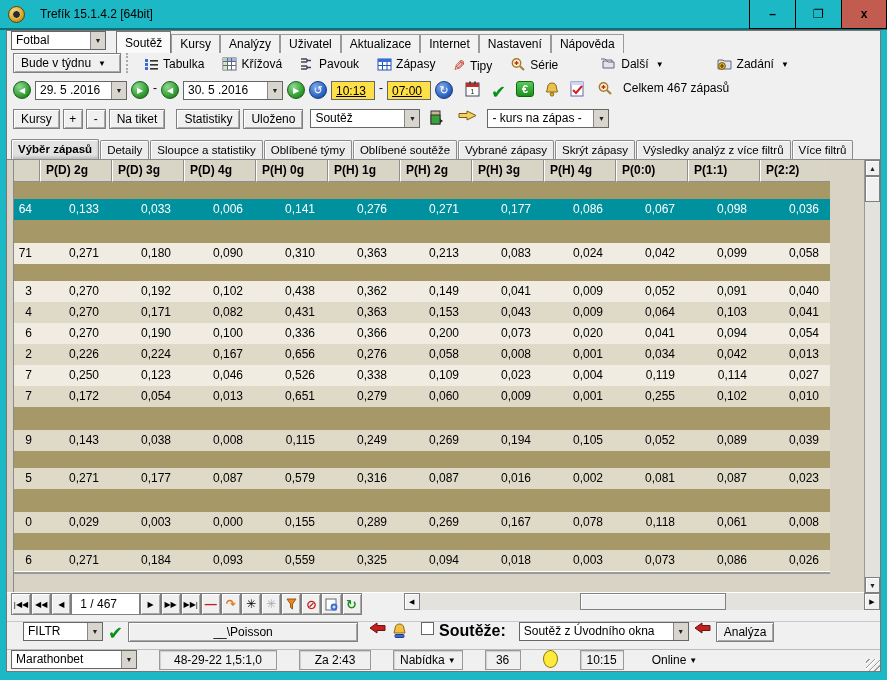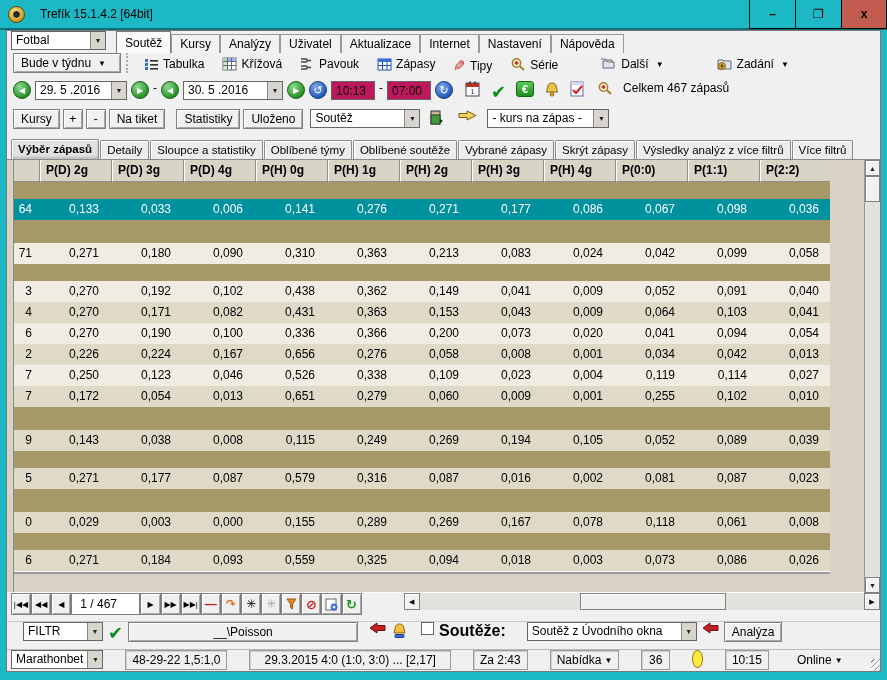--- a/index.html
+++ b/index.html
@@ -31,21 +31,21 @@
   
   .toolrow{height:28px;padding-left:6px;gap:2px;}
   .btn3d{font-size:12px;background:var(--chrome);border:1px solid #808080;box-shadow:inset 1px 1px 0 #fff, inset -1px -1px 0 #a8a8a8;padding:2px 7px;display:inline-flex;align-items:center;gap:4px;white-space:nowrap;}
   .flatbtn{font-size:12px;display:inline-flex;align-items:center;gap:4px;padding:3px 7px;white-space:nowrap;background:transparent;border:1px solid transparent;}
   .vgrip{width:5px;height:20px;border-left:2px dotted #aaa;margin:0 3px;}
   .arr{font-size:8px;margin-left:3px;}
   
   .daterow{height:28px;padding-left:6px;gap:4px;}
   .roundbtn{width:18px;height:18px;border-radius:50%;display:inline-flex;align-items:center;justify-content:center;color:#fff;font-size:8px;border:1px solid #1c5e1c;background:radial-gradient(circle at 35% 30%,#8fd98f,#2d9a2d 65%,#176617);}
   .roundbtn.blue{border-color:#123c78;background:radial-gradient(circle at 35% 30%,#7fa8e8,#2a62c4 65%,#15336e);font-size:11px;}
-  .field{background:#be185d;border:1px solid #666;font-size:12px;padding:1px 4px;height:19px;display:inline-flex;align-items:center;}
+  .field{background:#fde047;border:1px solid #666;font-size:12px;padding:1px 4px;height:19px;display:inline-flex;align-items:center;text-decoration:underline;}
   .dash{font-size:12px;}
   .totals{font-size:12px;margin-left:6px;}
   
   .ctrlrow{height:26px;padding-left:6px;gap:3px;}
   
   .tabsrow{height:24px;padding-left:4px;align-items:flex-end;gap:1px;}
   .tab{font-size:11.5px;padding:3px 6px;border:1px solid #8a8a8a;border-bottom:none;border-radius:2px 2px 0 0;background:#ececec;box-shadow:inset 1px 1px 0 #fff;white-space:nowrap;}
   .tab.active{background:#e2e2e2;box-shadow:inset 1px 1px 0 #fff, inset 0 -2px 3px #bbb;font-weight:bold;padding-bottom:4px;}
   
   .tablewrap{height:433px;display:flex;background:#d8d3c4;border-top:1px solid #8a8a8a;position:relative;}
@@ -526,37 +526,36 @@
       <span class="btn3d widebtn">__\Poisson</span>
       <svg class="glyph" style="margin-left:6px" width="17" height="12">
           <path d="M16 3.5 h-8 V1 l-7 5 7 5 V8.5 h8 z" fill="#c02020" stroke="#701010"></path>
         </svg>
       <svg class="glyph" width="17" height="17">
           <path d="M8.5 2 c3 0 4.5 2 4.5 5 l1 4 h-11 l1 -4 c0-3 1.5-5 4.5-5z" fill="#f0c040" stroke="#8a6a14"></path>
           <rect x="4" y="12.5" width="9" height="3" rx="1" fill="#3a6bd6" stroke="#223a88"></rect>
         </svg>
       <span class="checkbox" style="margin-left:8px"></span>
       <span class="lbl">Soutěže:</span>
-      <span class="combo" style="width:170px;margin-left:16px">
+      <span class="combo" style="width:170px;margin-left:8px">
         <span class="val" style="flex:1">Soutěž z Úvodního okna</span>
         <span class="cbtn">▼</span>
       </span>
       <svg class="glyph" width="17" height="12">
           <path d="M16 3.5 h-8 V1 l-7 5 7 5 V8.5 h8 z" fill="#c02020" stroke="#701010"></path>
         </svg>
       <span class="btn3d">Analýza</span>
     </div>
 
     <div class="row statusrow">
       <span class="combo" style="width:126px">
         <span class="val" style="flex:1">Marathonbet</span>
         <span class="cbtn">▼</span>
       </span>
       <span class="panel" style="width:118px">48-29-22  1,5:1,0</span>
-      <span class="panel" style="width:292px">29.3.2015 4:0 (1:0, 3:0) ... [2,17]</span>
       <span class="panel" style="width:72px">Za 2:43</span>
       <span class="panel">
           <span>Nabídka</span>
           <span class="arr">▼</span>
         </span>
       <span class="panel" style="width:36px">36</span>
       <span class="oval"></span>
       <span class="panel" style="width:44px">10:15</span>
       <span class="panel" style="border:none;box-shadow:none">
           <span>Online</span>

